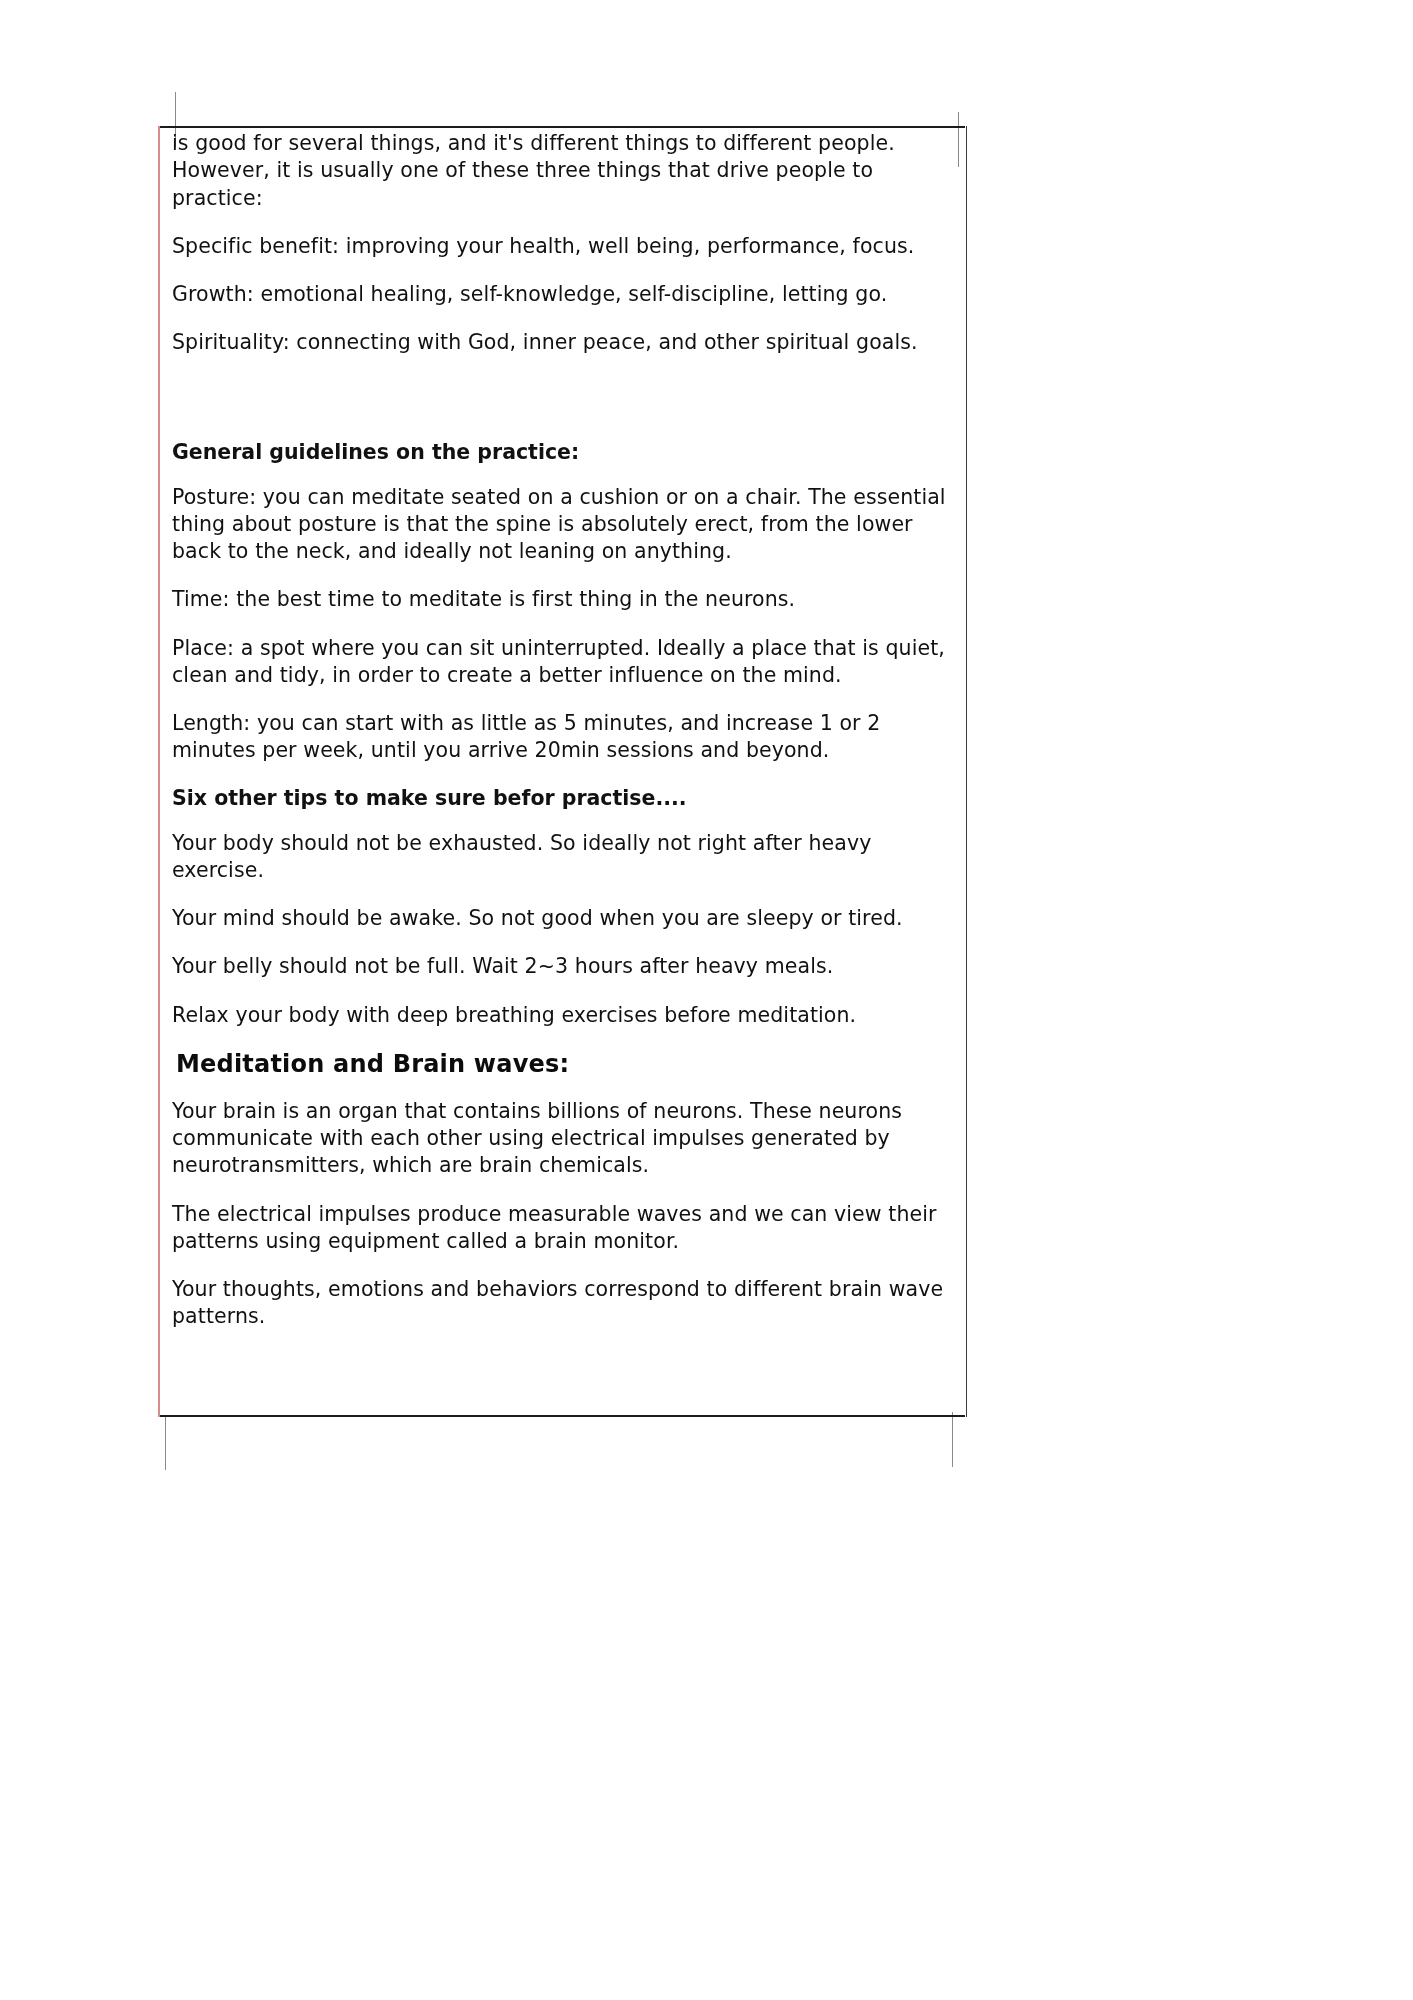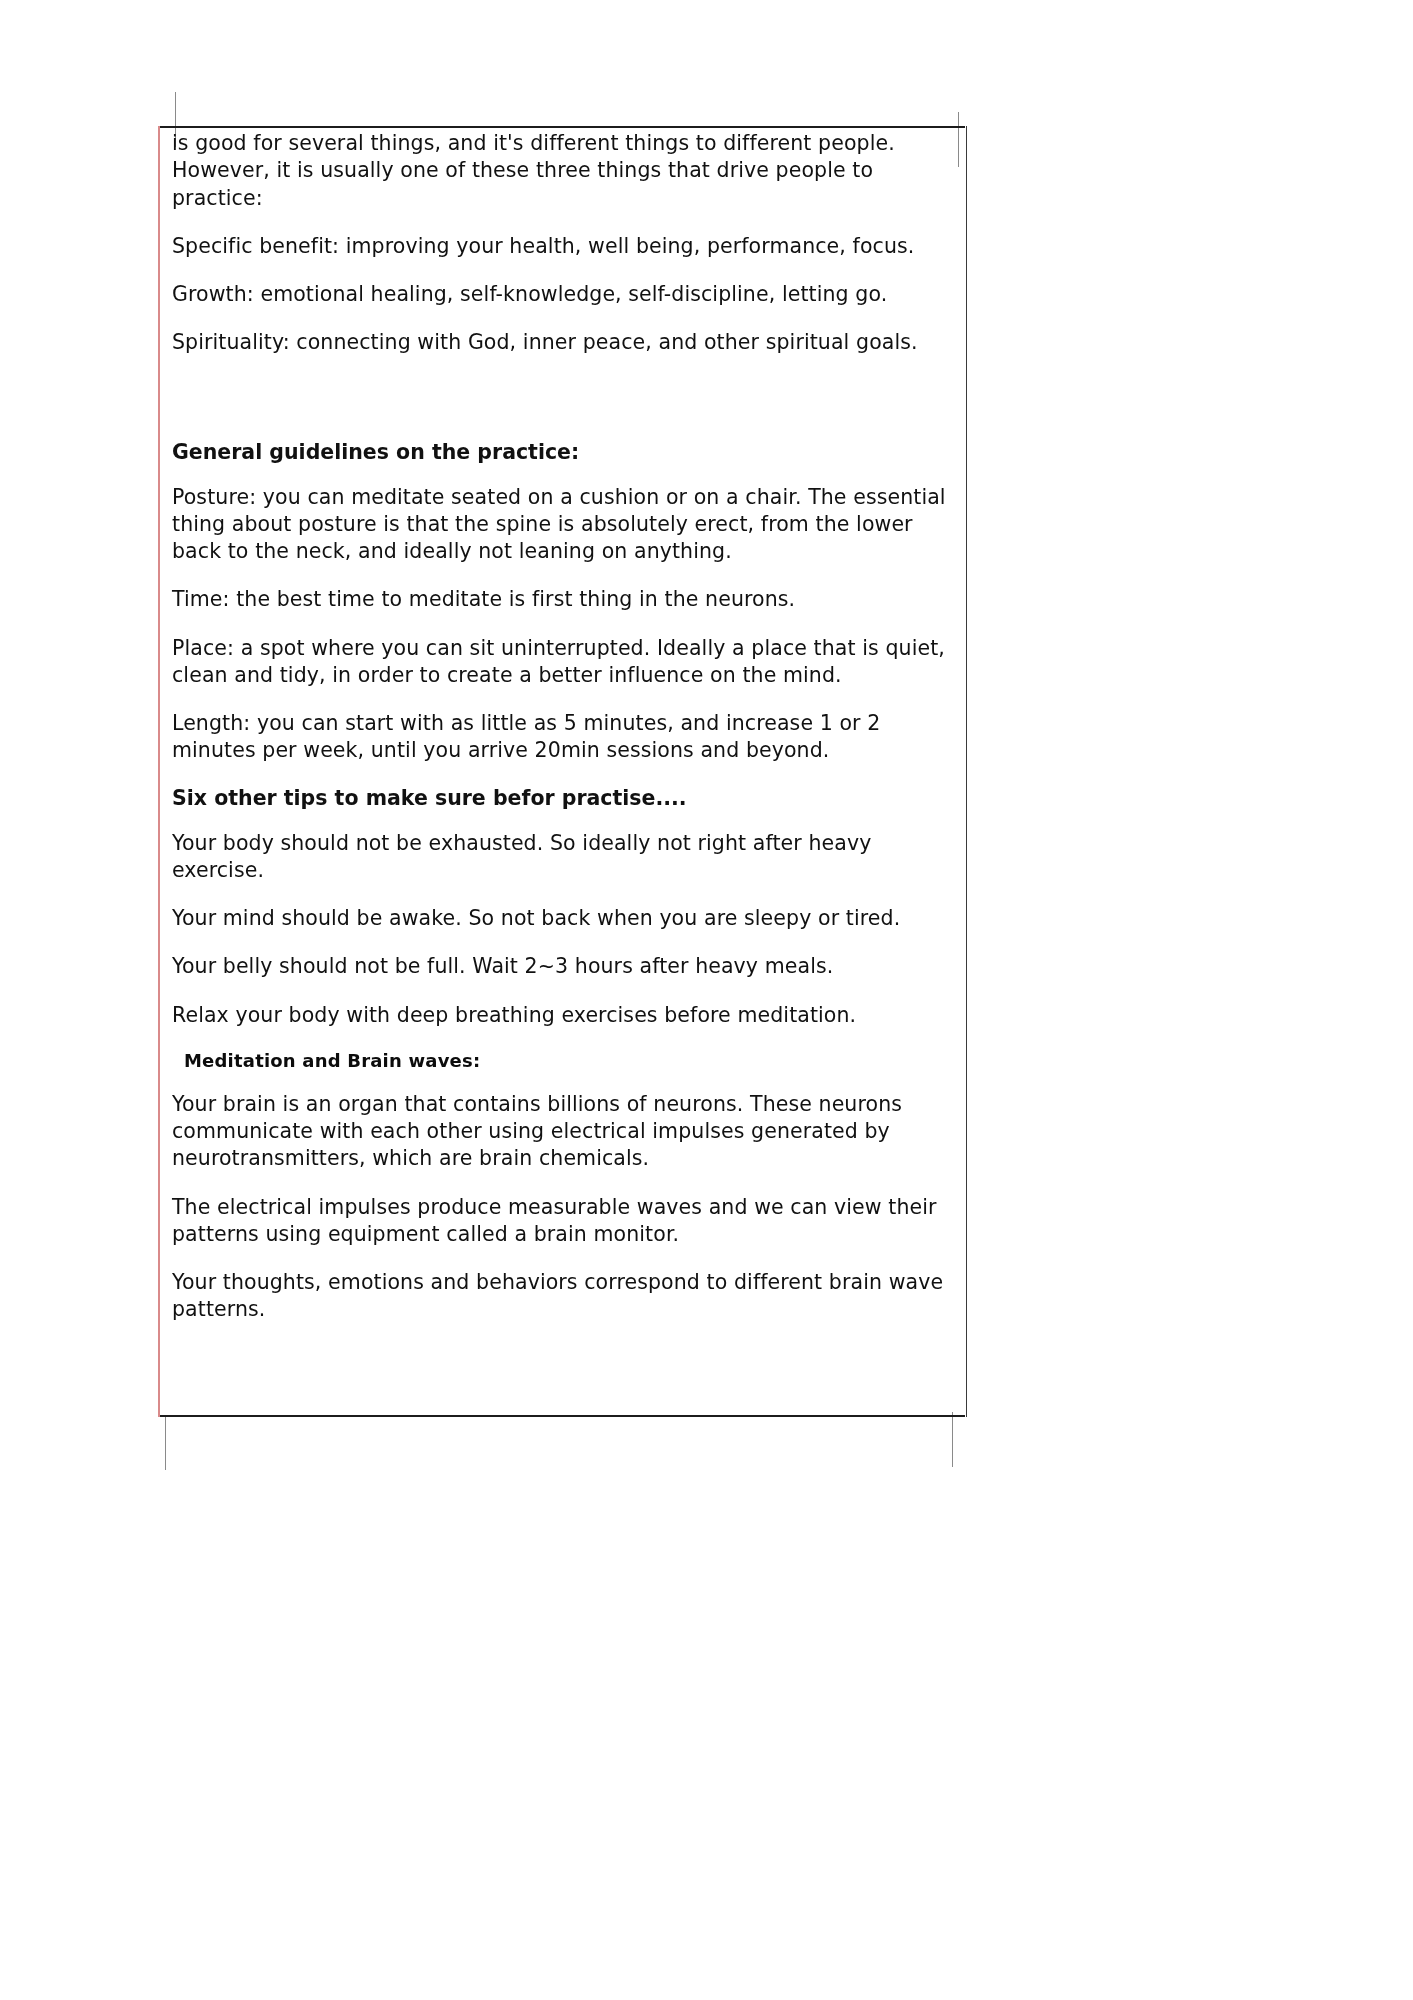--- a/index.html
+++ b/index.html
@@ -76,22 +76,22 @@
     font-size: 20.5px;
     line-height: 1.33;
     letter-spacing: 0.1px;
     font-family: "DejaVu Sans", sans-serif;
     color: #111111;
   }
   .lead {
     font-weight: normal;
   }
   h2.section-heading {
-    margin: 4px 0 20px 12px;
-    font-size: 18px;
+    margin: 4px 0 20px 4px;
+    font-size: 24px;
     font-weight: bold;
     letter-spacing: 0.2px;
     color: #0c0c0c;
     font-family: "DejaVu Sans", sans-serif;
   }
   .spacer-block {
     height: 62px;
   }
   .sub-heading {
     font-size: 20.5px;
@@ -154,21 +154,21 @@
       <span class="lead">Place</span><span>: a spot where you can sit uninterrupted. Ideally a place that is quiet, clean and tidy, in order to create a better influence on the mind.</span>
     </p>
 
     <p class="para">
       <span class="lead">Length</span><span>: you can start with as little as 5 minutes, and increase 1 or 2 minutes per week, until you arrive 20min sessions and beyond.</span>
     </p>
 
     <p class="sub-heading">Six other tips to make sure befor practise....</p>
 
     <p class="para">Your body should not be exhausted. So ideally not right after heavy exercise.</p>
-    <p class="para">Your mind should be awake. So not back when you are sleepy or tired.</p>
+    <p class="para">Your mind should be awake. So not good when you are sleepy or tired.</p>
     <p class="para">Your belly should not be full. Wait 2~3 hours after heavy meals.</p>
     <p class="para">Relax your body with deep breathing exercises before meditation.</p>
 
     <h2 class="section-heading">Meditation and Brain waves:</h2>
 
     <p class="para">Your brain is an organ that contains billions of neurons. These neurons communicate with each other using electrical impulses generated by neurotransmitters, which are brain chemicals.</p>
     <p class="para">The electrical impulses produce measurable waves and we can view their patterns using equipment called a brain monitor.</p>
     <p class="para">Your thoughts, emotions and behaviors correspond to different brain wave patterns.</p>
 
   </div>

